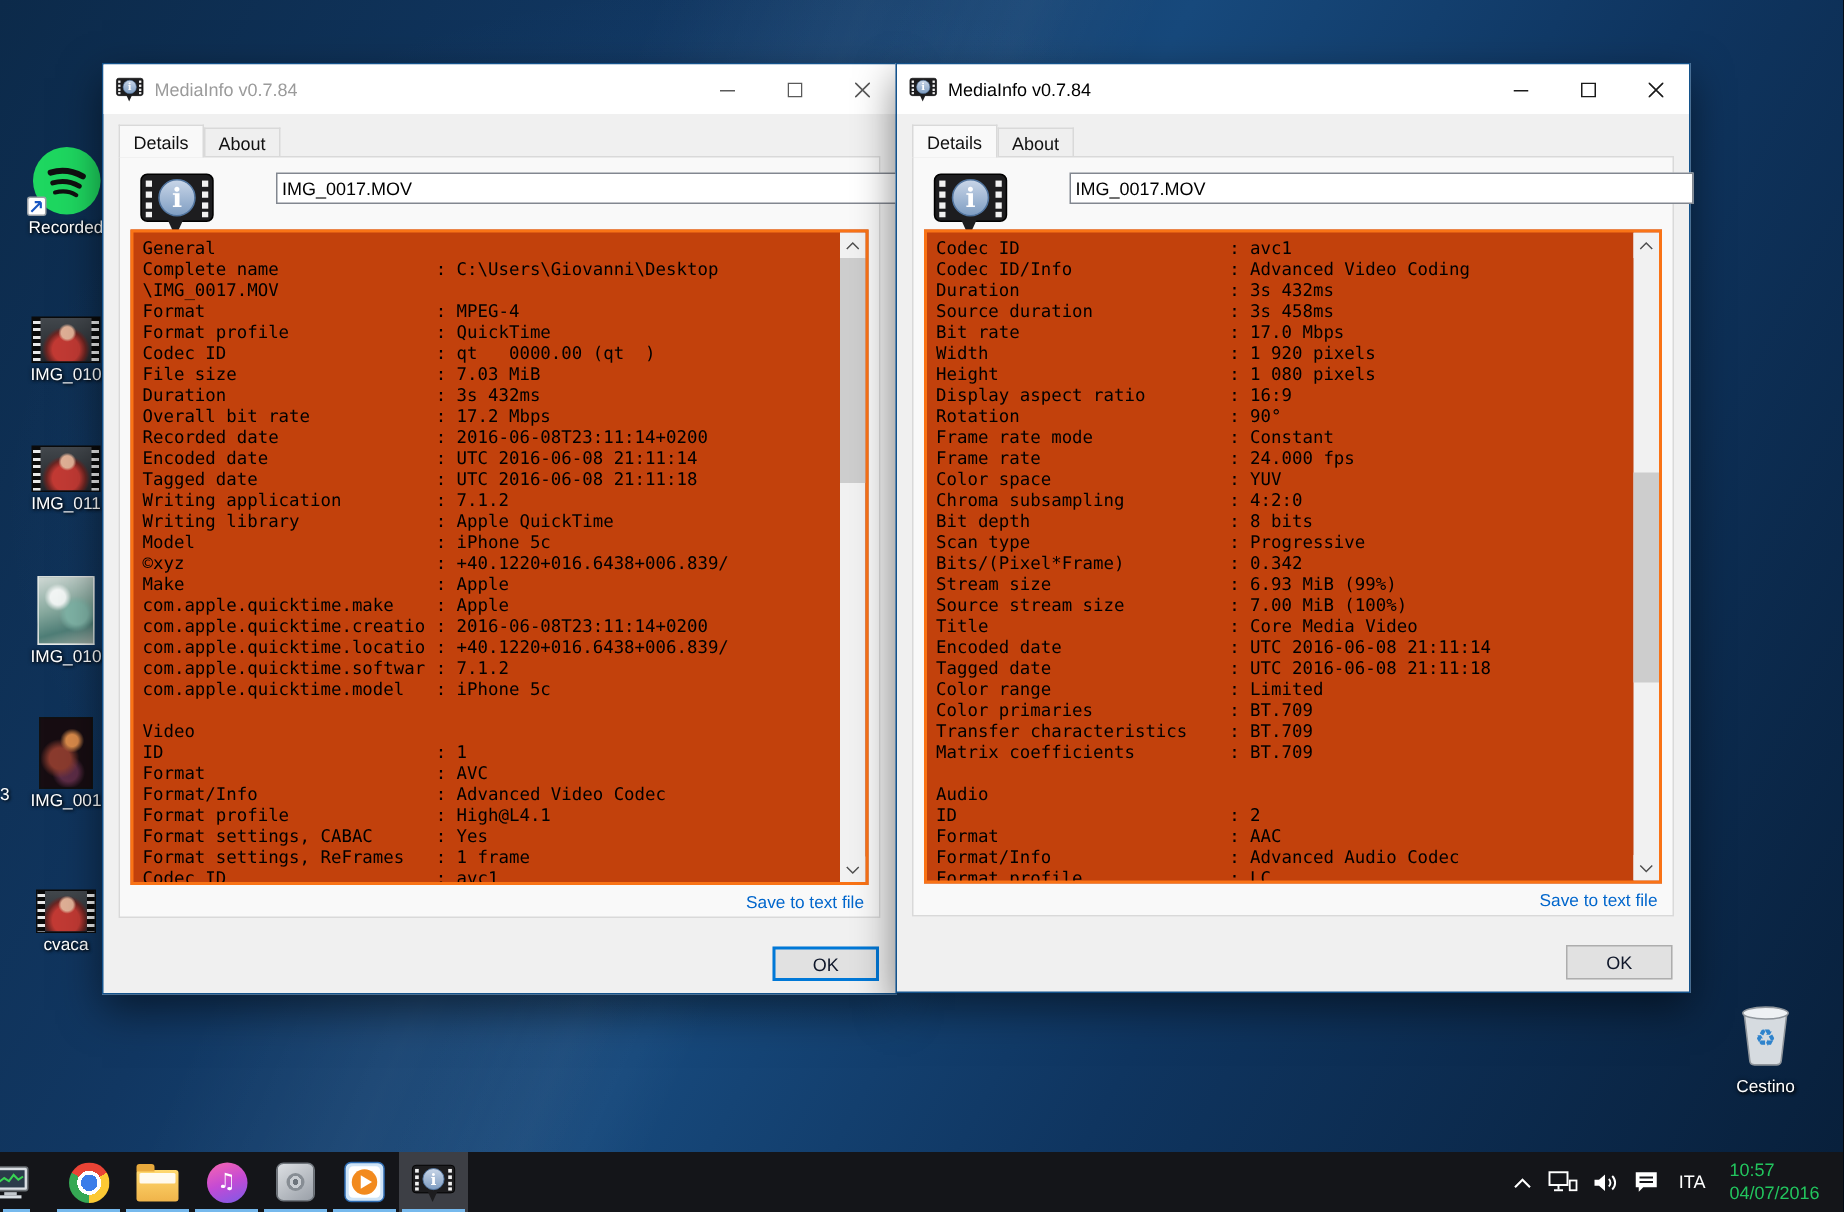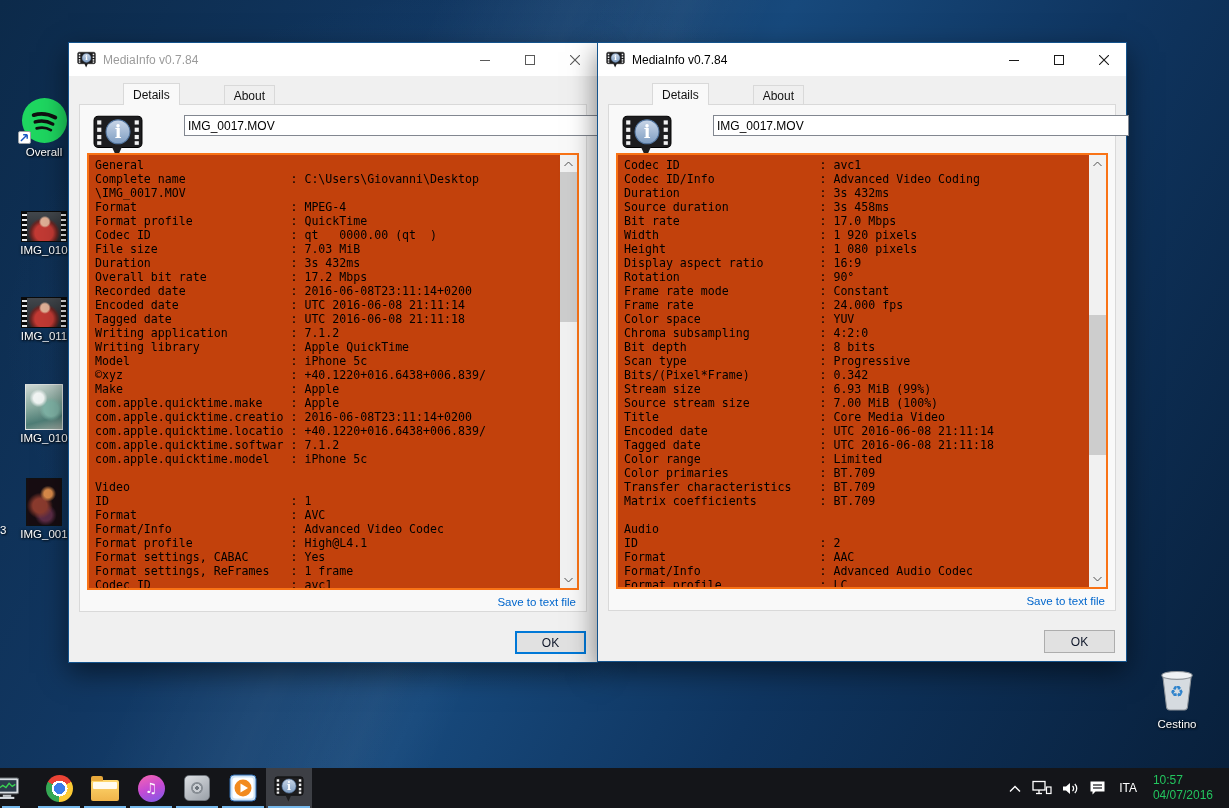--- a/index.html
+++ b/index.html
@@ -49,21 +49,21 @@
   .win.left{left:68px;z-index:1;}
   .win.right{left:597px;z-index:2;height:620px;}
   .titlebar{height:33px;background:#fff;display:flex;align-items:center;padding-left:8px;position:relative;}
   .titlebar .ttxt{font-size:12px;margin-left:7px;}
   .win.left .ttxt{color:#9b9b9b;}
   .win.right .ttxt{color:#000;}
   .controls{position:absolute;right:0;top:0;height:33px;display:flex;}
   .ctrl{width:45px;height:33px;display:flex;align-items:center;justify-content:center;}
   .tabstrip{display:flex;padding-left:10px;margin-top:7px;height:21px;position:relative;z-index:3;}
   .tab{font-size:12px;color:#111;padding:3px 9px 0 9px;height:19px;margin-top:2px;
-    border:1px solid #d9d9d9;border-bottom:none;background:#efefef;margin-left:44px;}
+    border:1px solid #d9d9d9;border-bottom:none;background:#efefef;}
   .tab.active{height:22px;margin-top:0;background:#f9f9f9;padding-top:4px;}
   .panel{position:absolute;left:10px;right:10px;top:61px;bottom:50px;background:#f9f9f9;
     border:1px solid #d9d9d9;}
   .fname{position:absolute;left:82px;top:10px;width:416px;height:21px;border:1px solid #828790;
     background:#fff;font-family:"Liberation Sans",sans-serif;font-size:12px;color:#000;padding:0 3px;margin-left:22px;}
   .mi-big{position:absolute;left:13px;top:8px;}
   .textarea{position:absolute;left:7px;top:48px;right:7px;bottom:21px;background:#c2410c;
     border:2px solid #f97316;overflow:hidden;}
   .lines{position:absolute;left:0;top:0;right:17px;bottom:0;padding:3px 0 0 6px;
     font-family:"DejaVu Sans Mono",monospace;font-size:11.6px;line-height:14px;color:#000;
@@ -147,21 +147,21 @@
         <path d="M13 18.5 q11 -3.5 22 2.5" stroke="#101010" stroke-width="4" fill="none" stroke-linecap="round"></path>
         <path d="M14.5 25.5 q9.5 -2.8 18 2.2" stroke="#101010" stroke-width="3.4" fill="none" stroke-linecap="round"></path>
         <path d="M16 32 q8 -2.2 14.5 1.8" stroke="#101010" stroke-width="2.8" fill="none" stroke-linecap="round"></path>
       </svg>
       <span class="shortcut-badge">
         <svg width="9" height="9" viewBox="0 0 10 10">
             <path d="M1 9 L8 2 M8 2 H3.5 M8 2 V6.5" stroke="#1a57c2" stroke-width="1.6" fill="none"></path>
           </svg>
       </span>
     </div>
-    <div class="dicon-label">Overall</div>
+    <div class="dicon-label">Recorded</div>
   </div>
 
   <div class="dicon" style="left:12px;top:192px">
     <div class="dicon-img">
         <span class="thumb-video"></span>
       </div>
     <div class="dicon-label">IMG_010</div>
   </div>
 
   <div class="dicon" style="left:12px;top:278px">
@@ -178,20 +178,26 @@
     <div class="dicon-label">IMG_010</div>
   </div>
 
   <div class="dicon" style="left:12px;top:476px">
     <div class="dicon-img">
         <span class="thumb-dark"></span>
       </div>
     <div class="dicon-label">IMG_001</div>
   </div>
 
+  <div class="dicon" style="left:12px;top:572px">
+    <div class="dicon-img">
+        <span class="thumb-video" style="width:40px;height:29px"></span>
+      </div>
+    <div class="dicon-label">cvaca</div>
+  </div>
 
   <div class="stray-label">3</div>
 
   <div class="bin">
     <svg width="42" height="46" viewBox="0 0 40 44">
       <path d="M6.5 10 L10 39.5 Q10.3 42 13 42 L27 42 Q29.7 42 30 39.5 L33.5 10 Z" fill="#d6dbe0" stroke="#8f959b"></path>
       <ellipse cx="20" cy="9" rx="14.5" ry="3.8" fill="#eef1f4" stroke="#8f959b"></ellipse>
       <text x="20" y="30" font-size="15" text-anchor="middle" fill="#2f83cc" font-family="DejaVu Sans, sans-serif">♻</text>
     </svg>
     <div class="dicon-label">Cestino</div>

